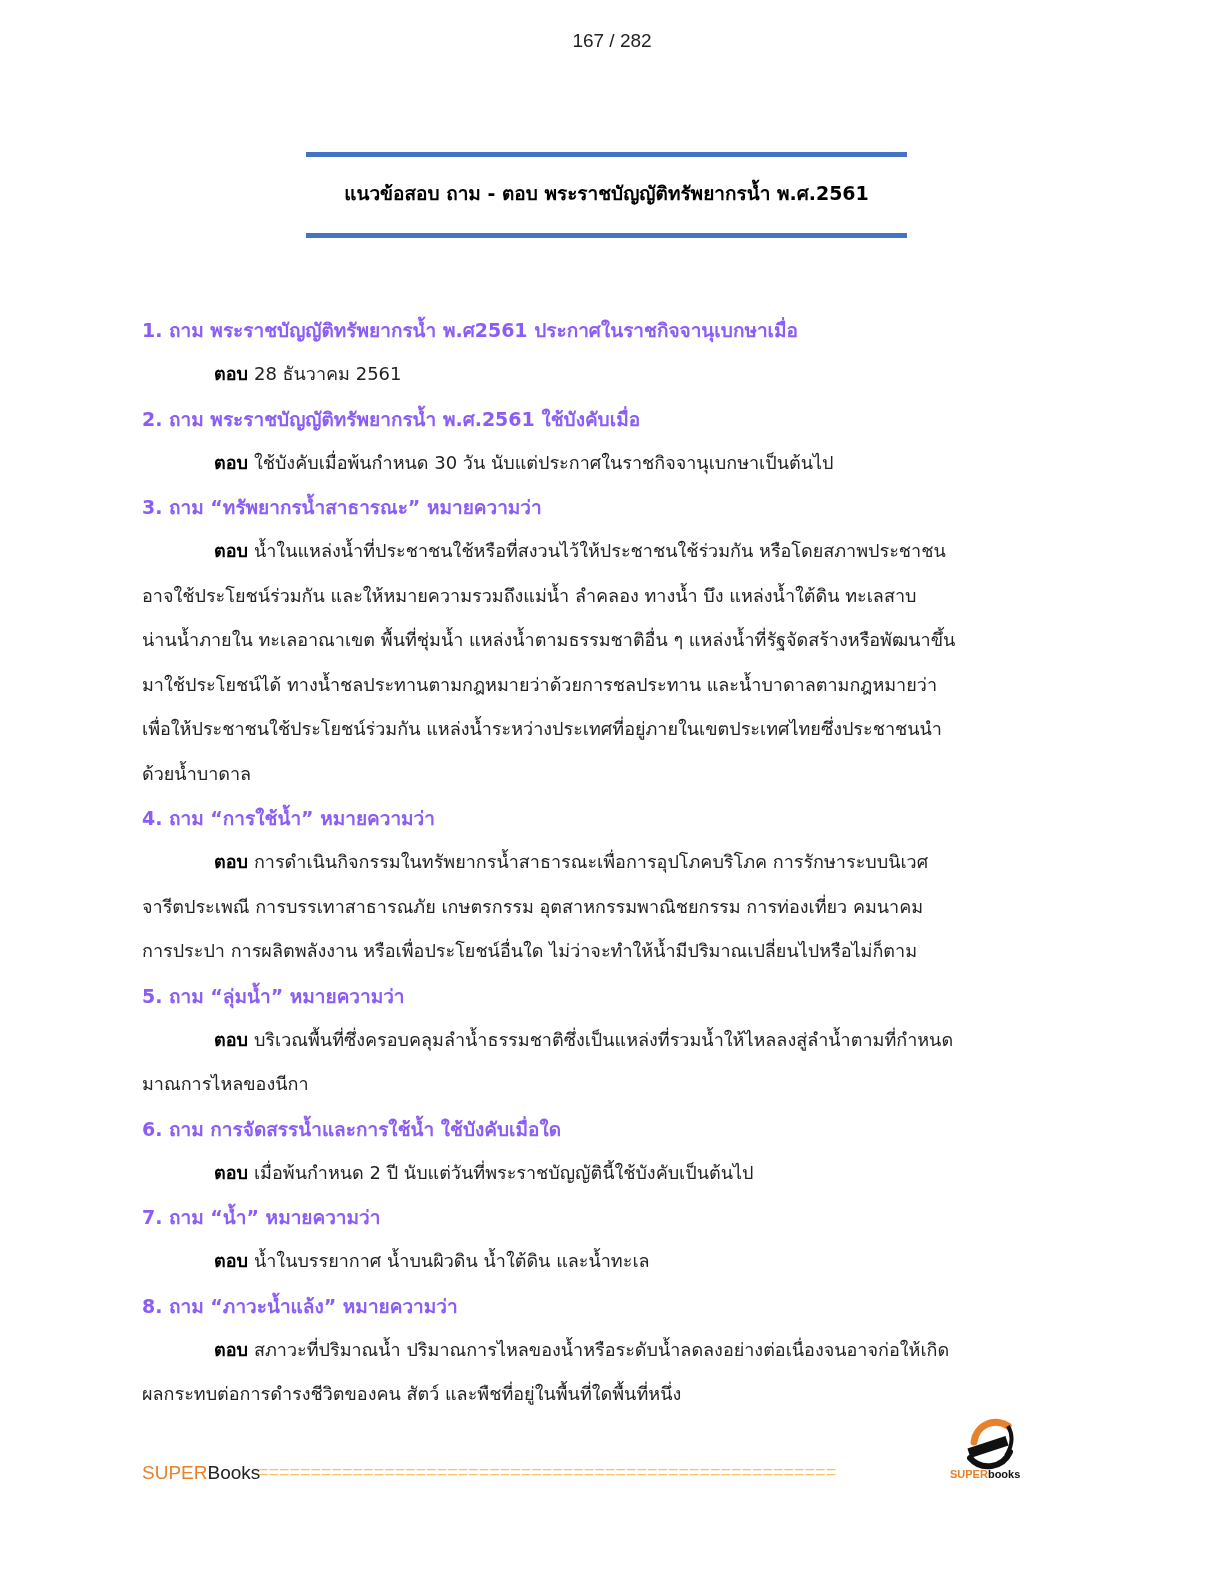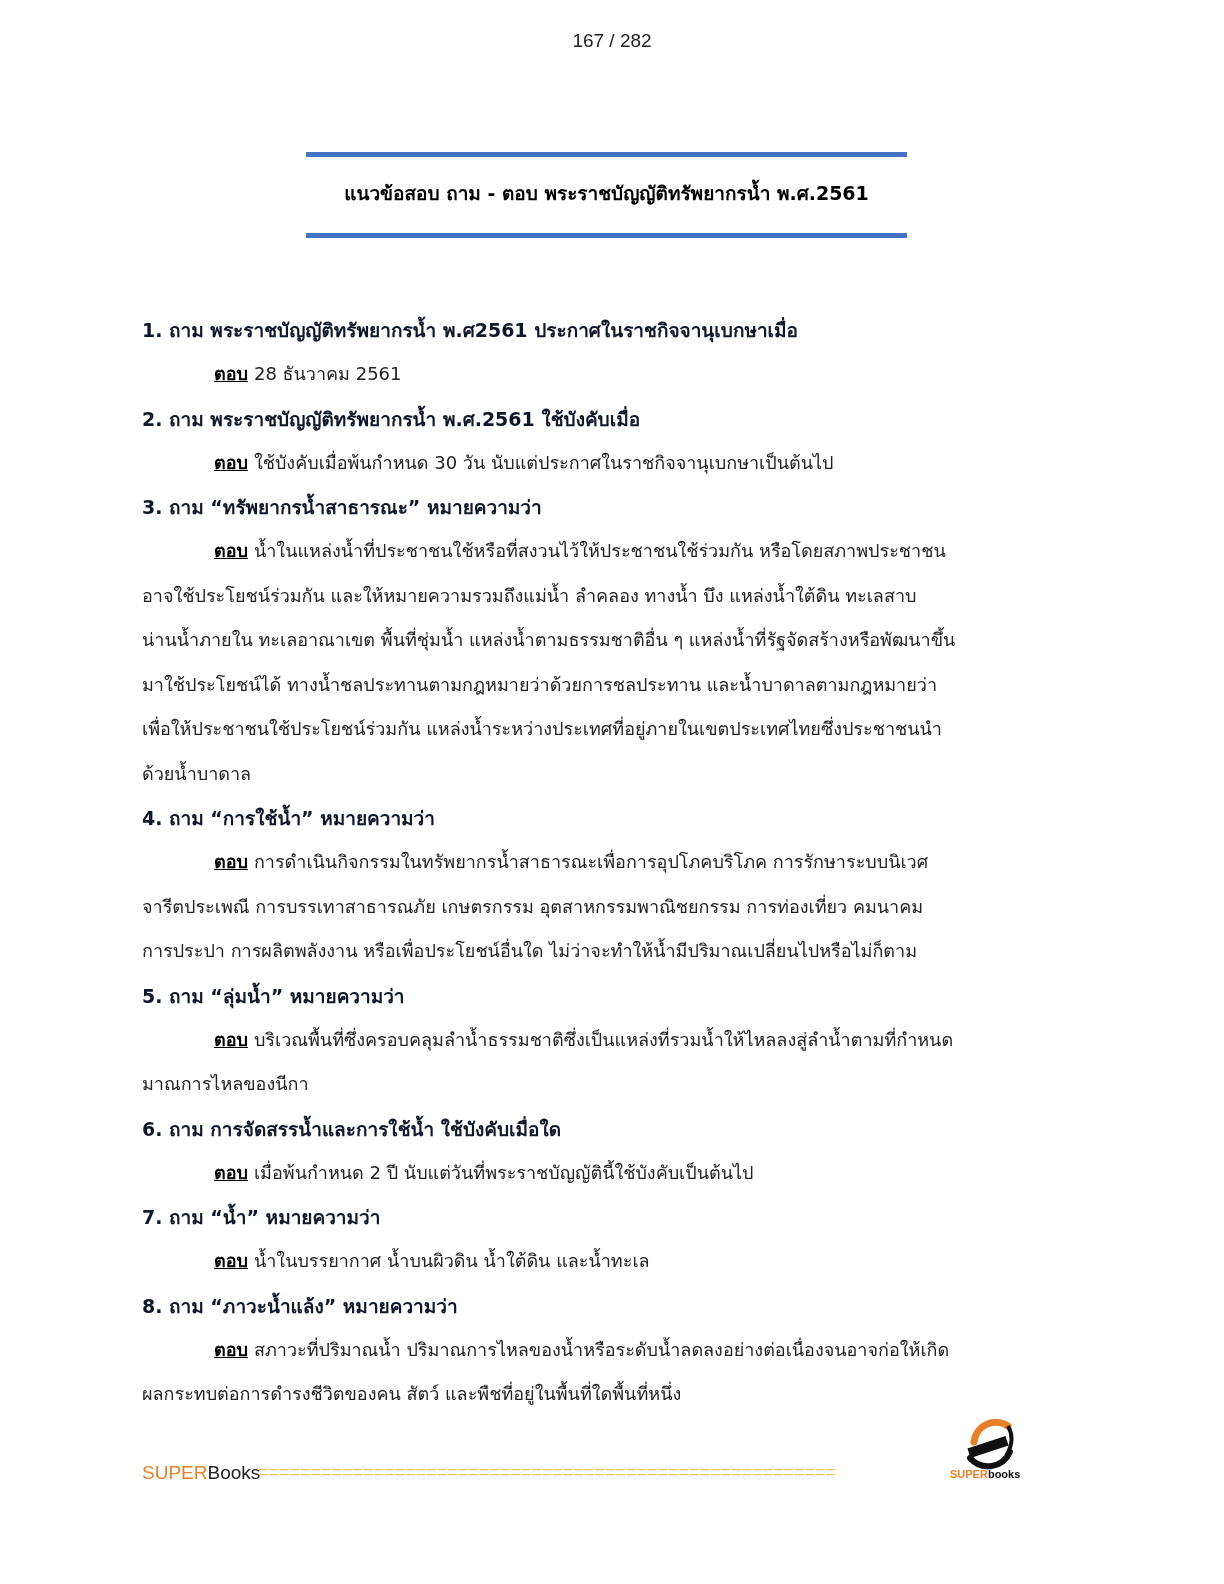--- a/index.html
+++ b/index.html
@@ -7,23 +7,23 @@
          font-family: "DejaVu Sans", "Liberation Sans", sans-serif; color: #111; }
   .page-num { position: absolute; top: 30px; left: 0; width: 1224px; text-align: center;
               font-family: "Liberation Sans", sans-serif; font-size: 19px; color: #222; }
   .title-box { position: absolute; left: 306px; top: 152px; width: 601px; height: 94px; }
   .rule { position: absolute; left: 0; width: 601px; height: 5px; background: #4472C4; }
   .rule.top { top: 0; }
   .rule.bottom { top: 81px; }
   .title { position: absolute; top: 26px; left: 0; width: 601px; text-align: center;
            font-size: 19px; font-weight: bold; color: #000; }
   .content { position: absolute; left: 142px; top: 308px; width: 940px; }
-  .q { font-size: 19px; font-weight: bold; line-height: 44px; height: 44px; white-space: nowrap; color: #0f172a; }
+  .q { font-size: 19px; font-weight: bold; line-height: 44px; height: 44px; white-space: nowrap; color: #8b5cf6; }
   .a { font-size: 18px; line-height: 44.5px; color: #222; }
-  .a .lbl { font-weight: bold; color: #000; margin-right: 6px; text-decoration: underline; }
+  .a .lbl { font-weight: bold; color: #000; margin-right: 6px; }
   .a .first { padding-left: 72px; }
   .footer { position: absolute; left: 142px; top: 1462px; width: 900px; height: 28px; }
   .brand { position: absolute; left: 0; top: 0; font-family: "Liberation Sans", sans-serif; font-size: 19px; }
   .brand .s { color: #E8822A; font-weight: normal; }
   .brand .b { color: #222; }
   .dash { position: absolute; left: 116px; top: 0; width: 690px; overflow: hidden; white-space: nowrap;
           font-family: "Liberation Sans", sans-serif; font-size: 18px; color: #F2C46B; letter-spacing: 0px; }
   .logo { position: absolute; left: 946px; top: 1412px; width: 90px; height: 72px; }
   .logo-text { position: absolute; left: 950px; top: 1468px; font-family: "Liberation Sans", sans-serif;
                font-size: 11px; font-weight: bold; white-space: nowrap; }

